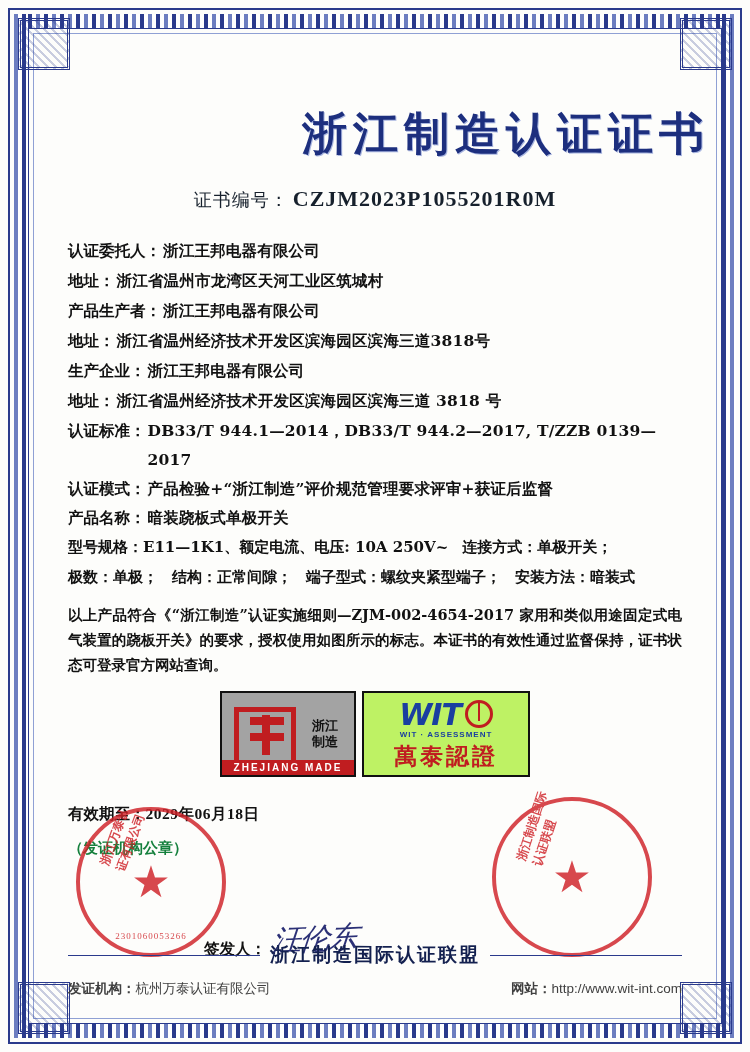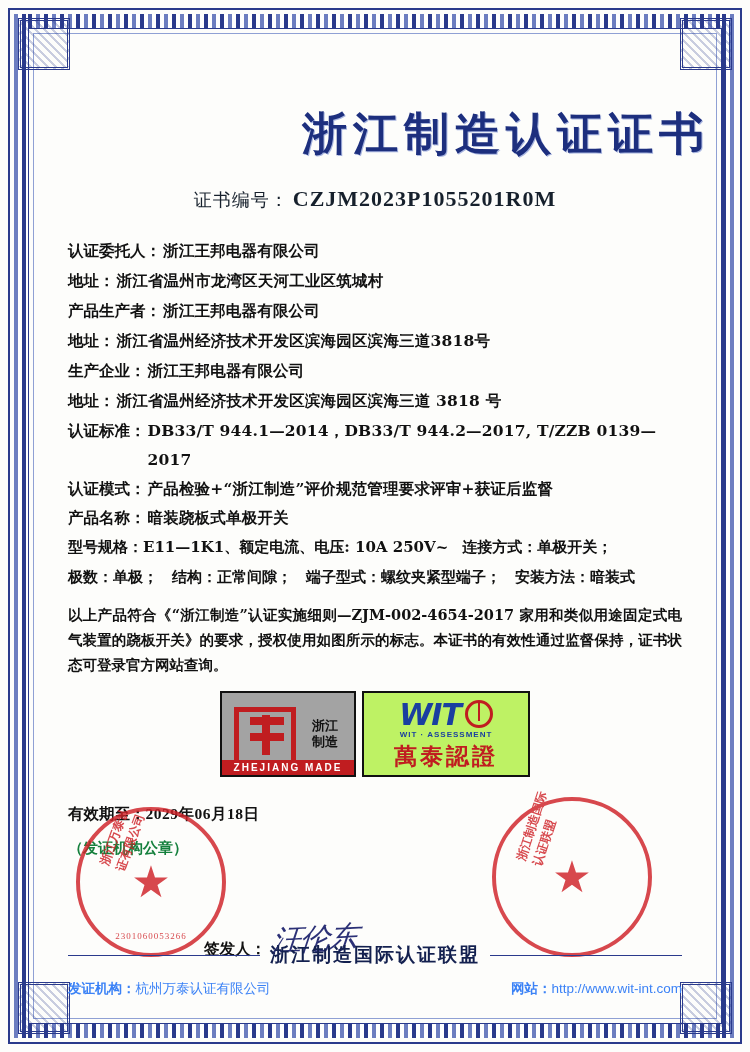--- a/index.html
+++ b/index.html
@@ -375,21 +375,21 @@
     font-weight: bold;
     color: #13204f;
     letter-spacing: 2px;
     white-space: nowrap;
   }
   .footer-meta {
     display: flex;
     justify-content: space-between;
     font-size: 13.5px;
     font-family: "DejaVu Serif", serif;
-    color: #3b82f6;
+    color: #404040;
     gap: 12px;
   }
   .footer-meta .m-label { font-weight: bold; }
   .footer-meta .m-value { }
   .footer-meta .url { font-family: Liberation Sans, sans-serif; }
 </style>
 </head>
 <body>
 
 <div id="cert">

